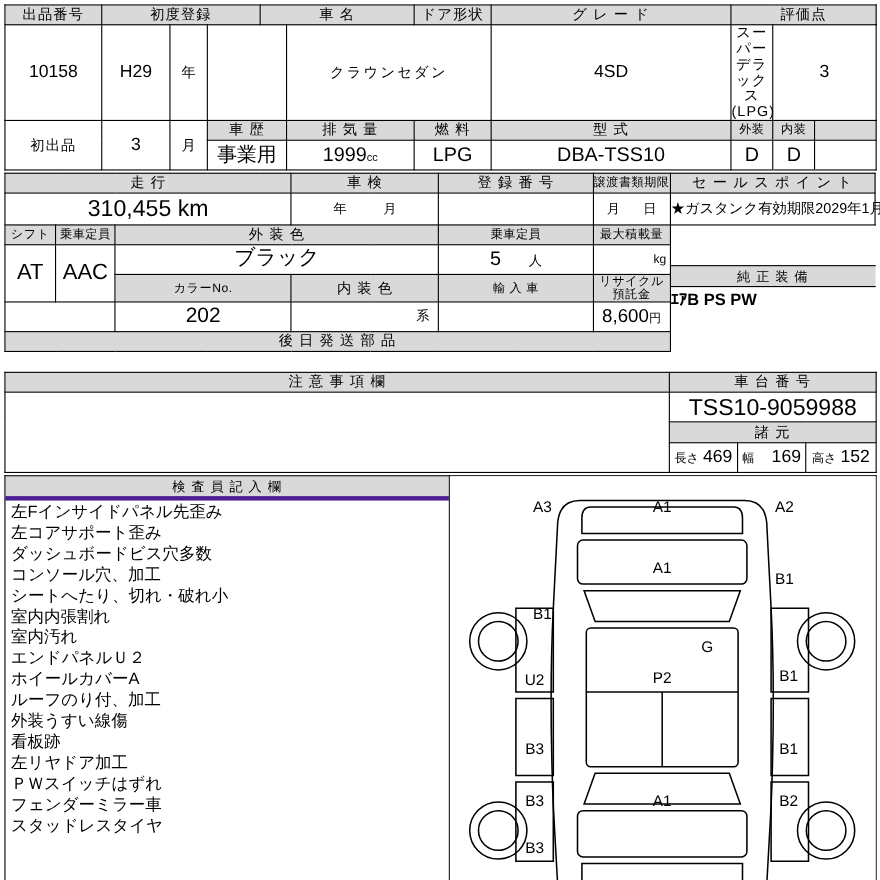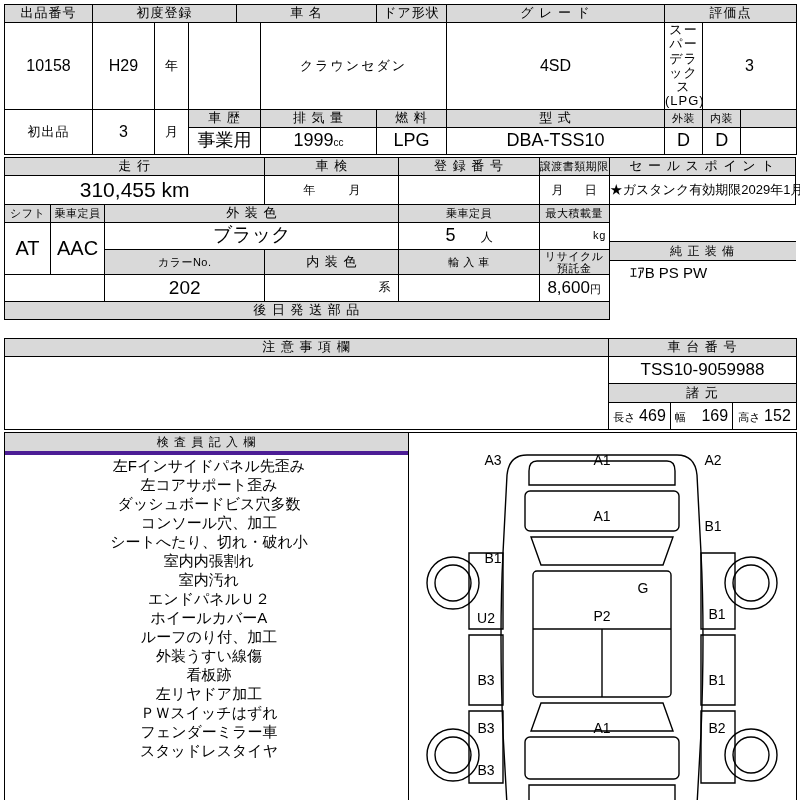--- a/index.html
+++ b/index.html
@@ -36,29 +36,29 @@
     background: #d9d9d9;
     font-size: 12px;
     letter-spacing: 1px;
     height: 17px;
   }
   .hdr.sm { font-size: 11px; letter-spacing: 0.5px; }
   .val { height: 26px; font-size: 17px; }
   .val.big { font-size: 16px; font-weight: normal; }
   .noborder { border: none !important; }
   .sub { font-size: 10px; }
-  .lft { text-align: left; padding-left: 20px; }
+  .lft { text-align: left; padding-left: 0; font-weight: bold; }
 
   
   .row2 { display: flex; width: 100%; height: 100%; }
   .cellbox { display: flex; align-items: center; justify-content: center; height: 100%; }
 
   
   .notes {
-    text-align: center;
+    text-align: left;
     font-size: 15px;
     line-height: 1.17;
     padding: 2px 0 2px 5px;
     white-space: nowrap;
   }
   .notes div { height: 19px; }
 
   
   .diagram {
     position: relative;
@@ -68,21 +68,21 @@
   }
   .diagram svg { display: block; }
   .lbl-unit { font-size: 10px; }
   .stamp {
     font-size: 19px;
     letter-spacing: 1px;
   }
   .grade { font-size: 19px; letter-spacing: 1px; }
   .carname { font-size: 21px; letter-spacing: 2px; margin-top: 45px; }
   .salespt { font-size: 14px; text-align: left; padding-left: 4px; white-space: nowrap; }
-  .small11 { font-size: 11px; font-family: Liberation Mono, monospace; }
+  .small11 { font-size: 11px; }
   .small12 { font-size: 12px; }
 </style>
 </head>
 <body>
 
 <div id="sheet">
 
   <table class="grid" style="margin-bottom:2px;">
     <colgroup>
       <col style="width:88px">
@@ -242,21 +242,21 @@
         <col style="width:62px">
         <col style="width:64px">
     </colgroup>
     <tbody>
         <tr>
       <td class="hdr">注 意 事 項 欄</td>
       <td class="hdr" colspan="3">車 台 番 号</td>
     </tr>
     <tr>
       <td rowspan="3" style="height:72px;vertical-align:top;">&nbsp;</td>
-      <td class="val" colspan="3" style="font-size:17px;">TSS10-9059988</td>
+      <td class="val" colspan="3" style="font-size:21px;">TSS10-9059988</td>
     </tr>
     <tr>
       <td class="hdr" colspan="3">諸 元</td>
     </tr>
     <tr>
       <td class="val">
         <span class="small11">長さ</span>
         <span style="font-size:16px;">469</span>
       </td>
       <td class="val">

